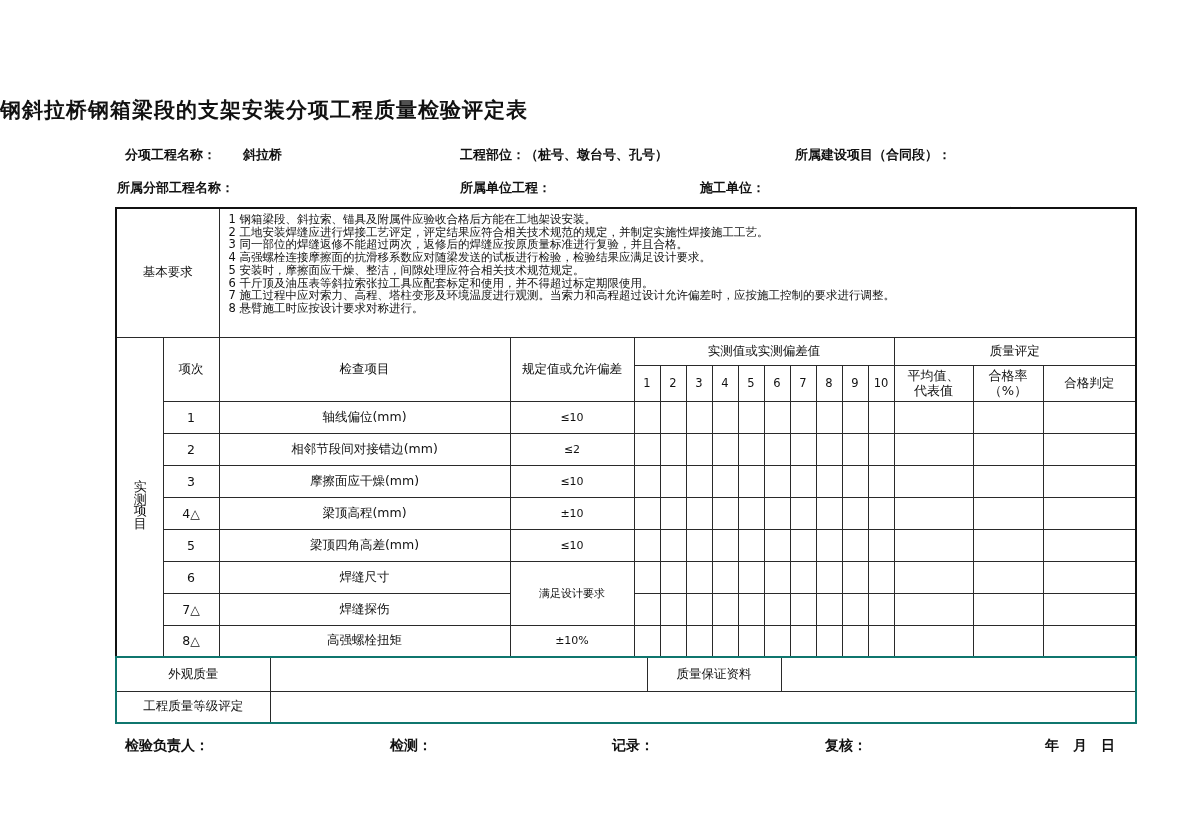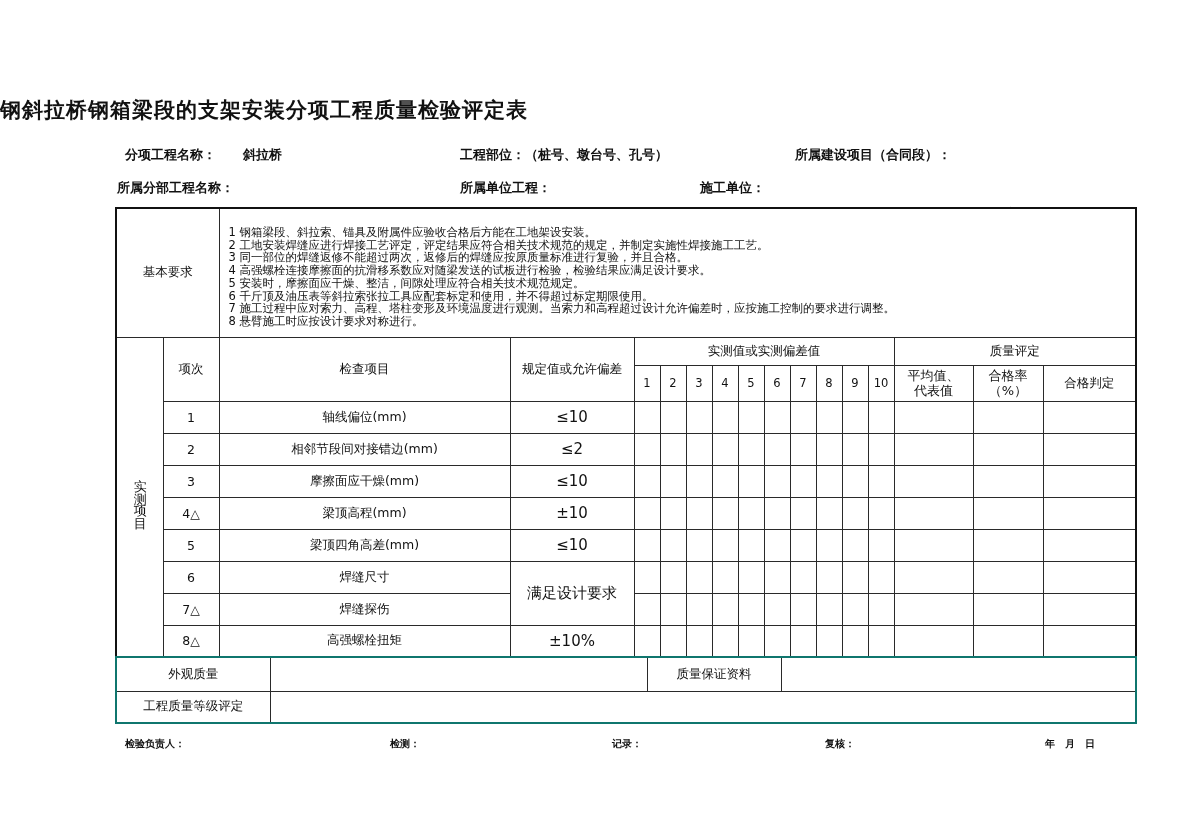--- a/index.html
+++ b/index.html
@@ -15,32 +15,32 @@
   .tables { position:absolute; left:115px; top:207px; width:1020px; }
   table { border-collapse:collapse; table-layout:fixed; width:1020px; background:#fff; }
   .t1 { border:2px solid #111; }
   .t2 { border:2px solid #0f766e; margin-top:-2px; }
   td {
     border:1px solid #2a2a2a; padding:0;
     text-align:center; vertical-align:middle;
     font-size:12.5px; overflow:hidden;
   }
   td.lbl { font-size:12.5px; }
-  .br-content { text-align:left; vertical-align:top; padding:17px 6px 0 9px; }
+  .br-content { text-align:left; vertical-align:top; padding:4px 6px 0 9px; }
   .br-content div { font-size:11.5px; line-height:12.7px; white-space:nowrap; }
   .vert .vtext {
     display:inline-block;
     writing-mode:vertical-lr; text-orientation:upright;
     letter-spacing:13px; font-size:13px;
   }
   .hdr { font-size:12.5px; }
   .num { font-size:11.5px; }
   .two-line div { line-height:15px; font-size:13px; }
-  .spec { font-size:15px;margin-top:28px; }
-  .ftr { font-size:10px; font-weight:bold;font-family:Liberation Mono, monospace; }
+  .spec { font-size:11px;margin-top:28px; }
+  .ftr { font-size:14px; font-weight:bold;font-family:Liberation Mono, monospace; }
 </style>
 </head>
 <body>
 
 <div>
 
   <div class="abs title" style="top:96px; left:0;">钢斜拉桥钢箱梁段的支架安装分项工程质量检验评定表</div>
 
   <span class="abs info" style="top:146px; left:125px;">分项工程名称：</span>
   <span class="abs info" style="top:146px; left:243px;">斜拉桥</span>

